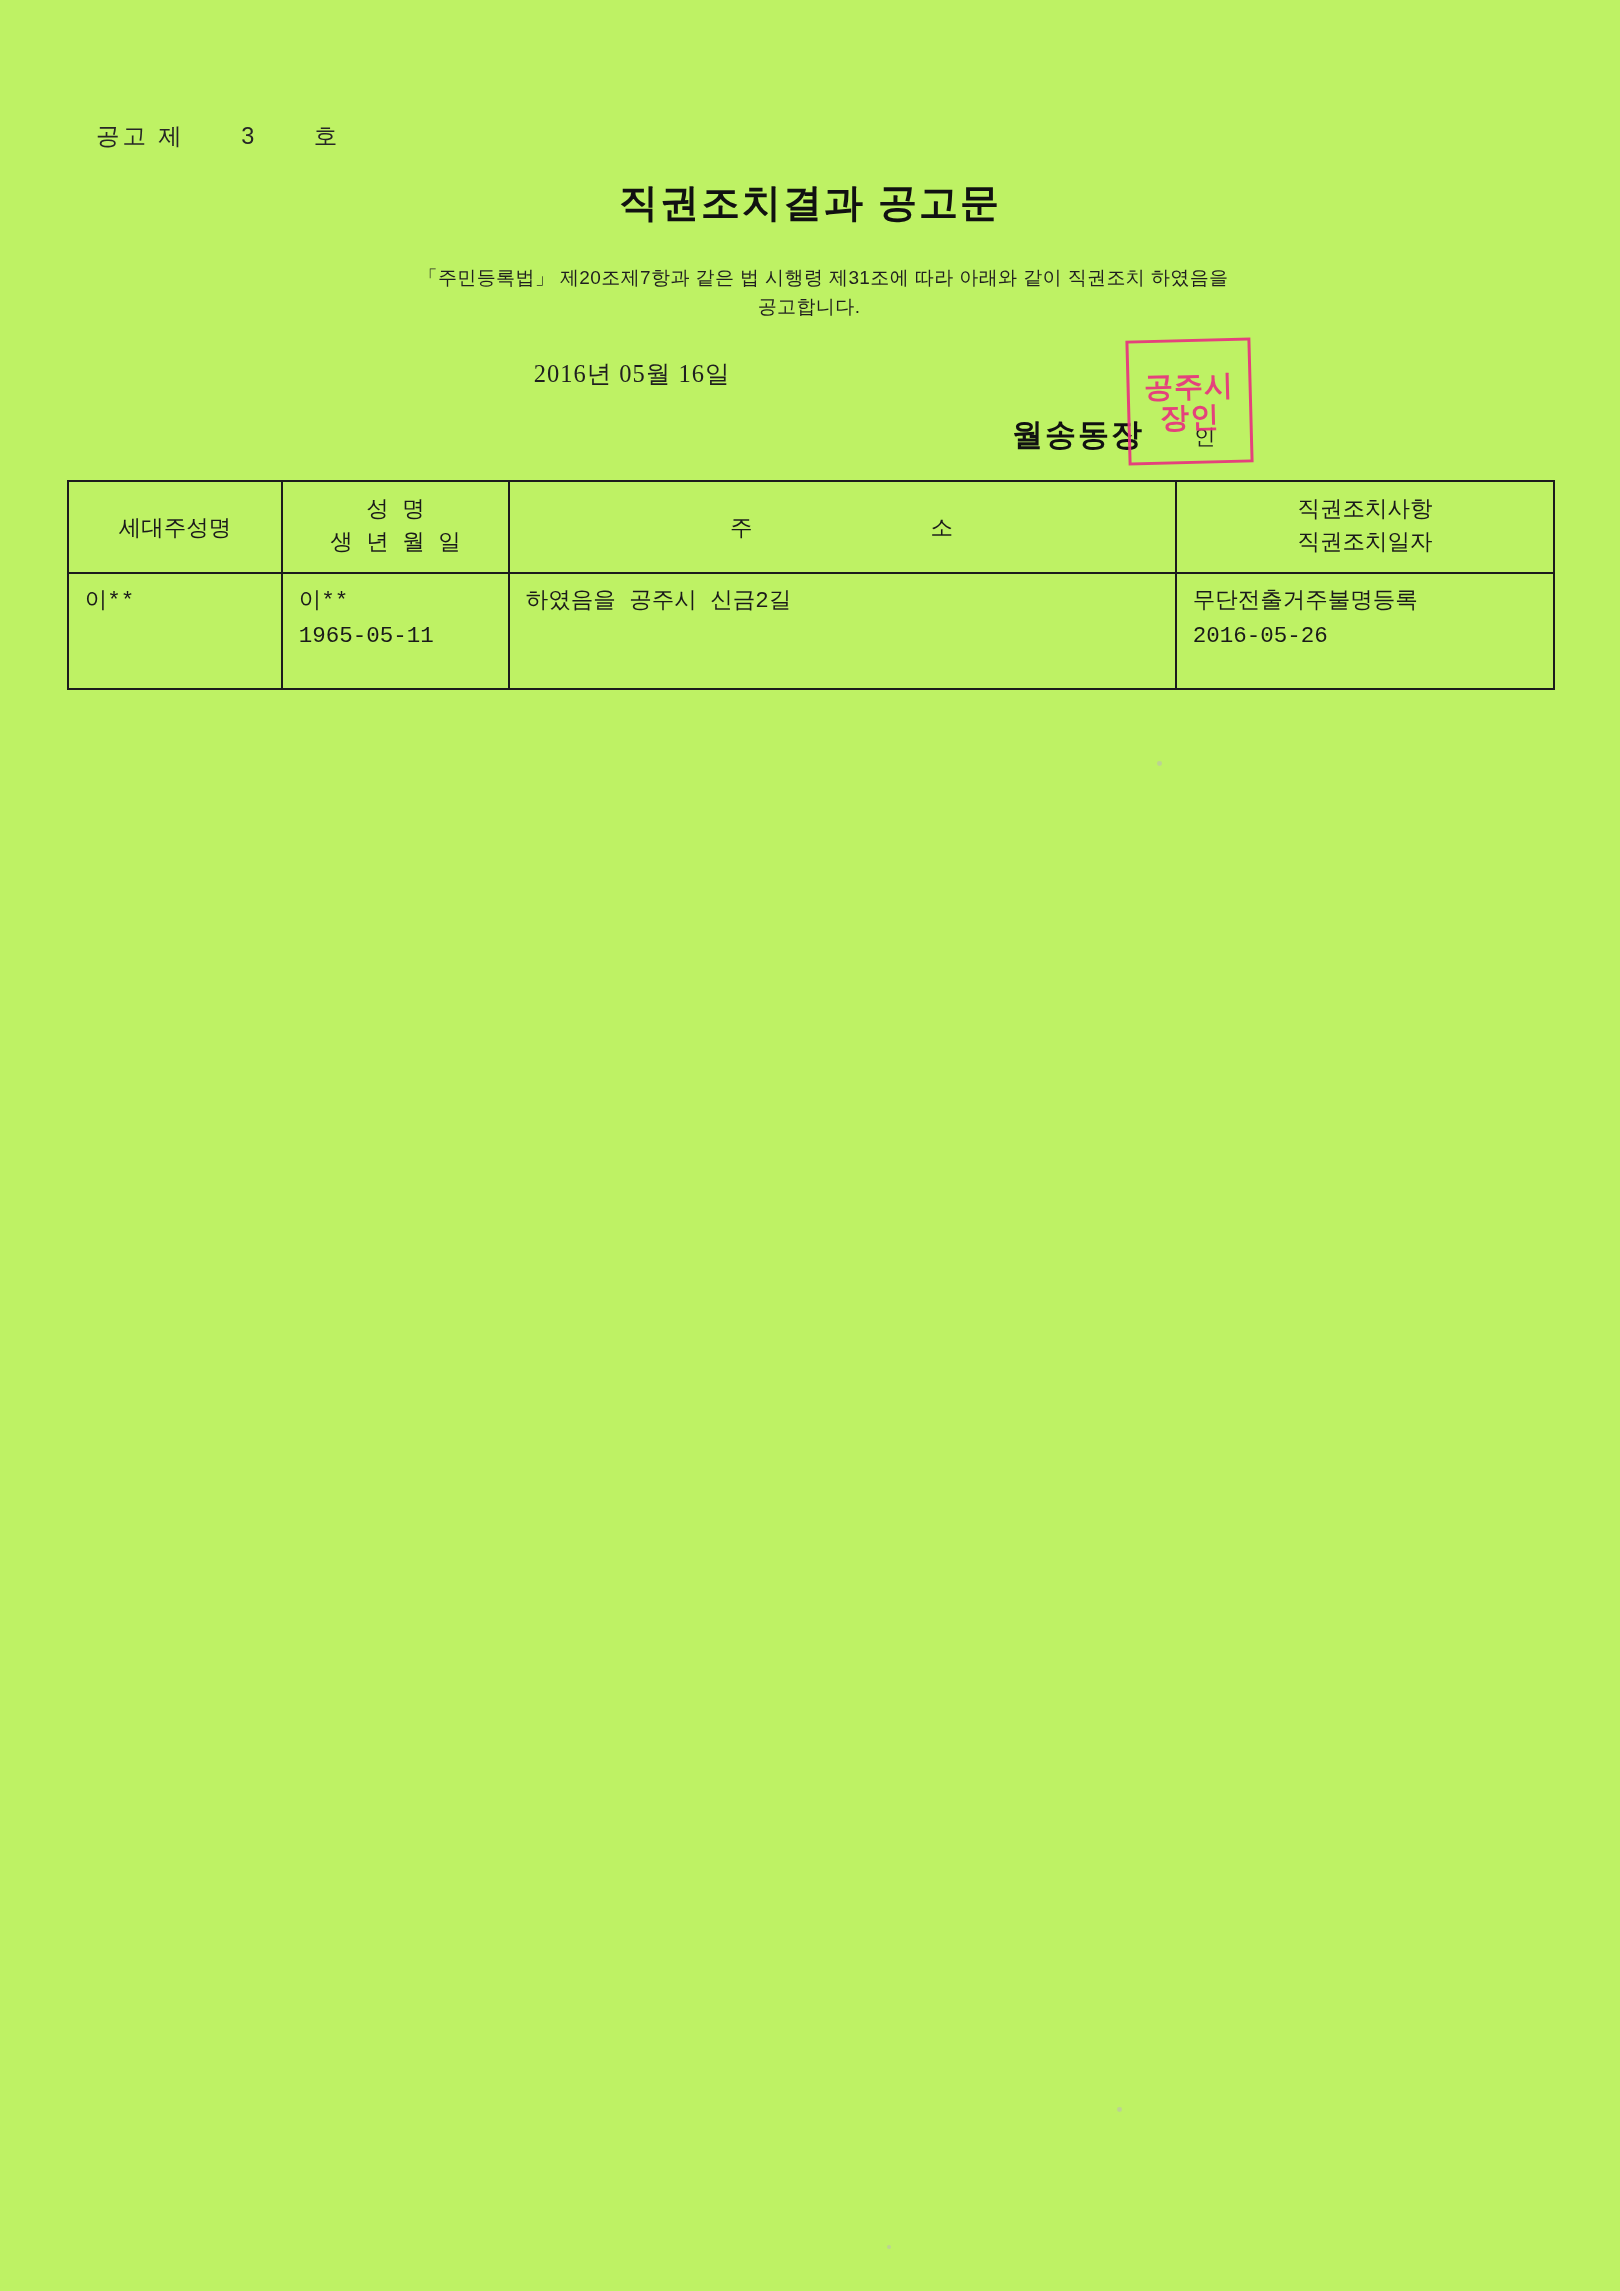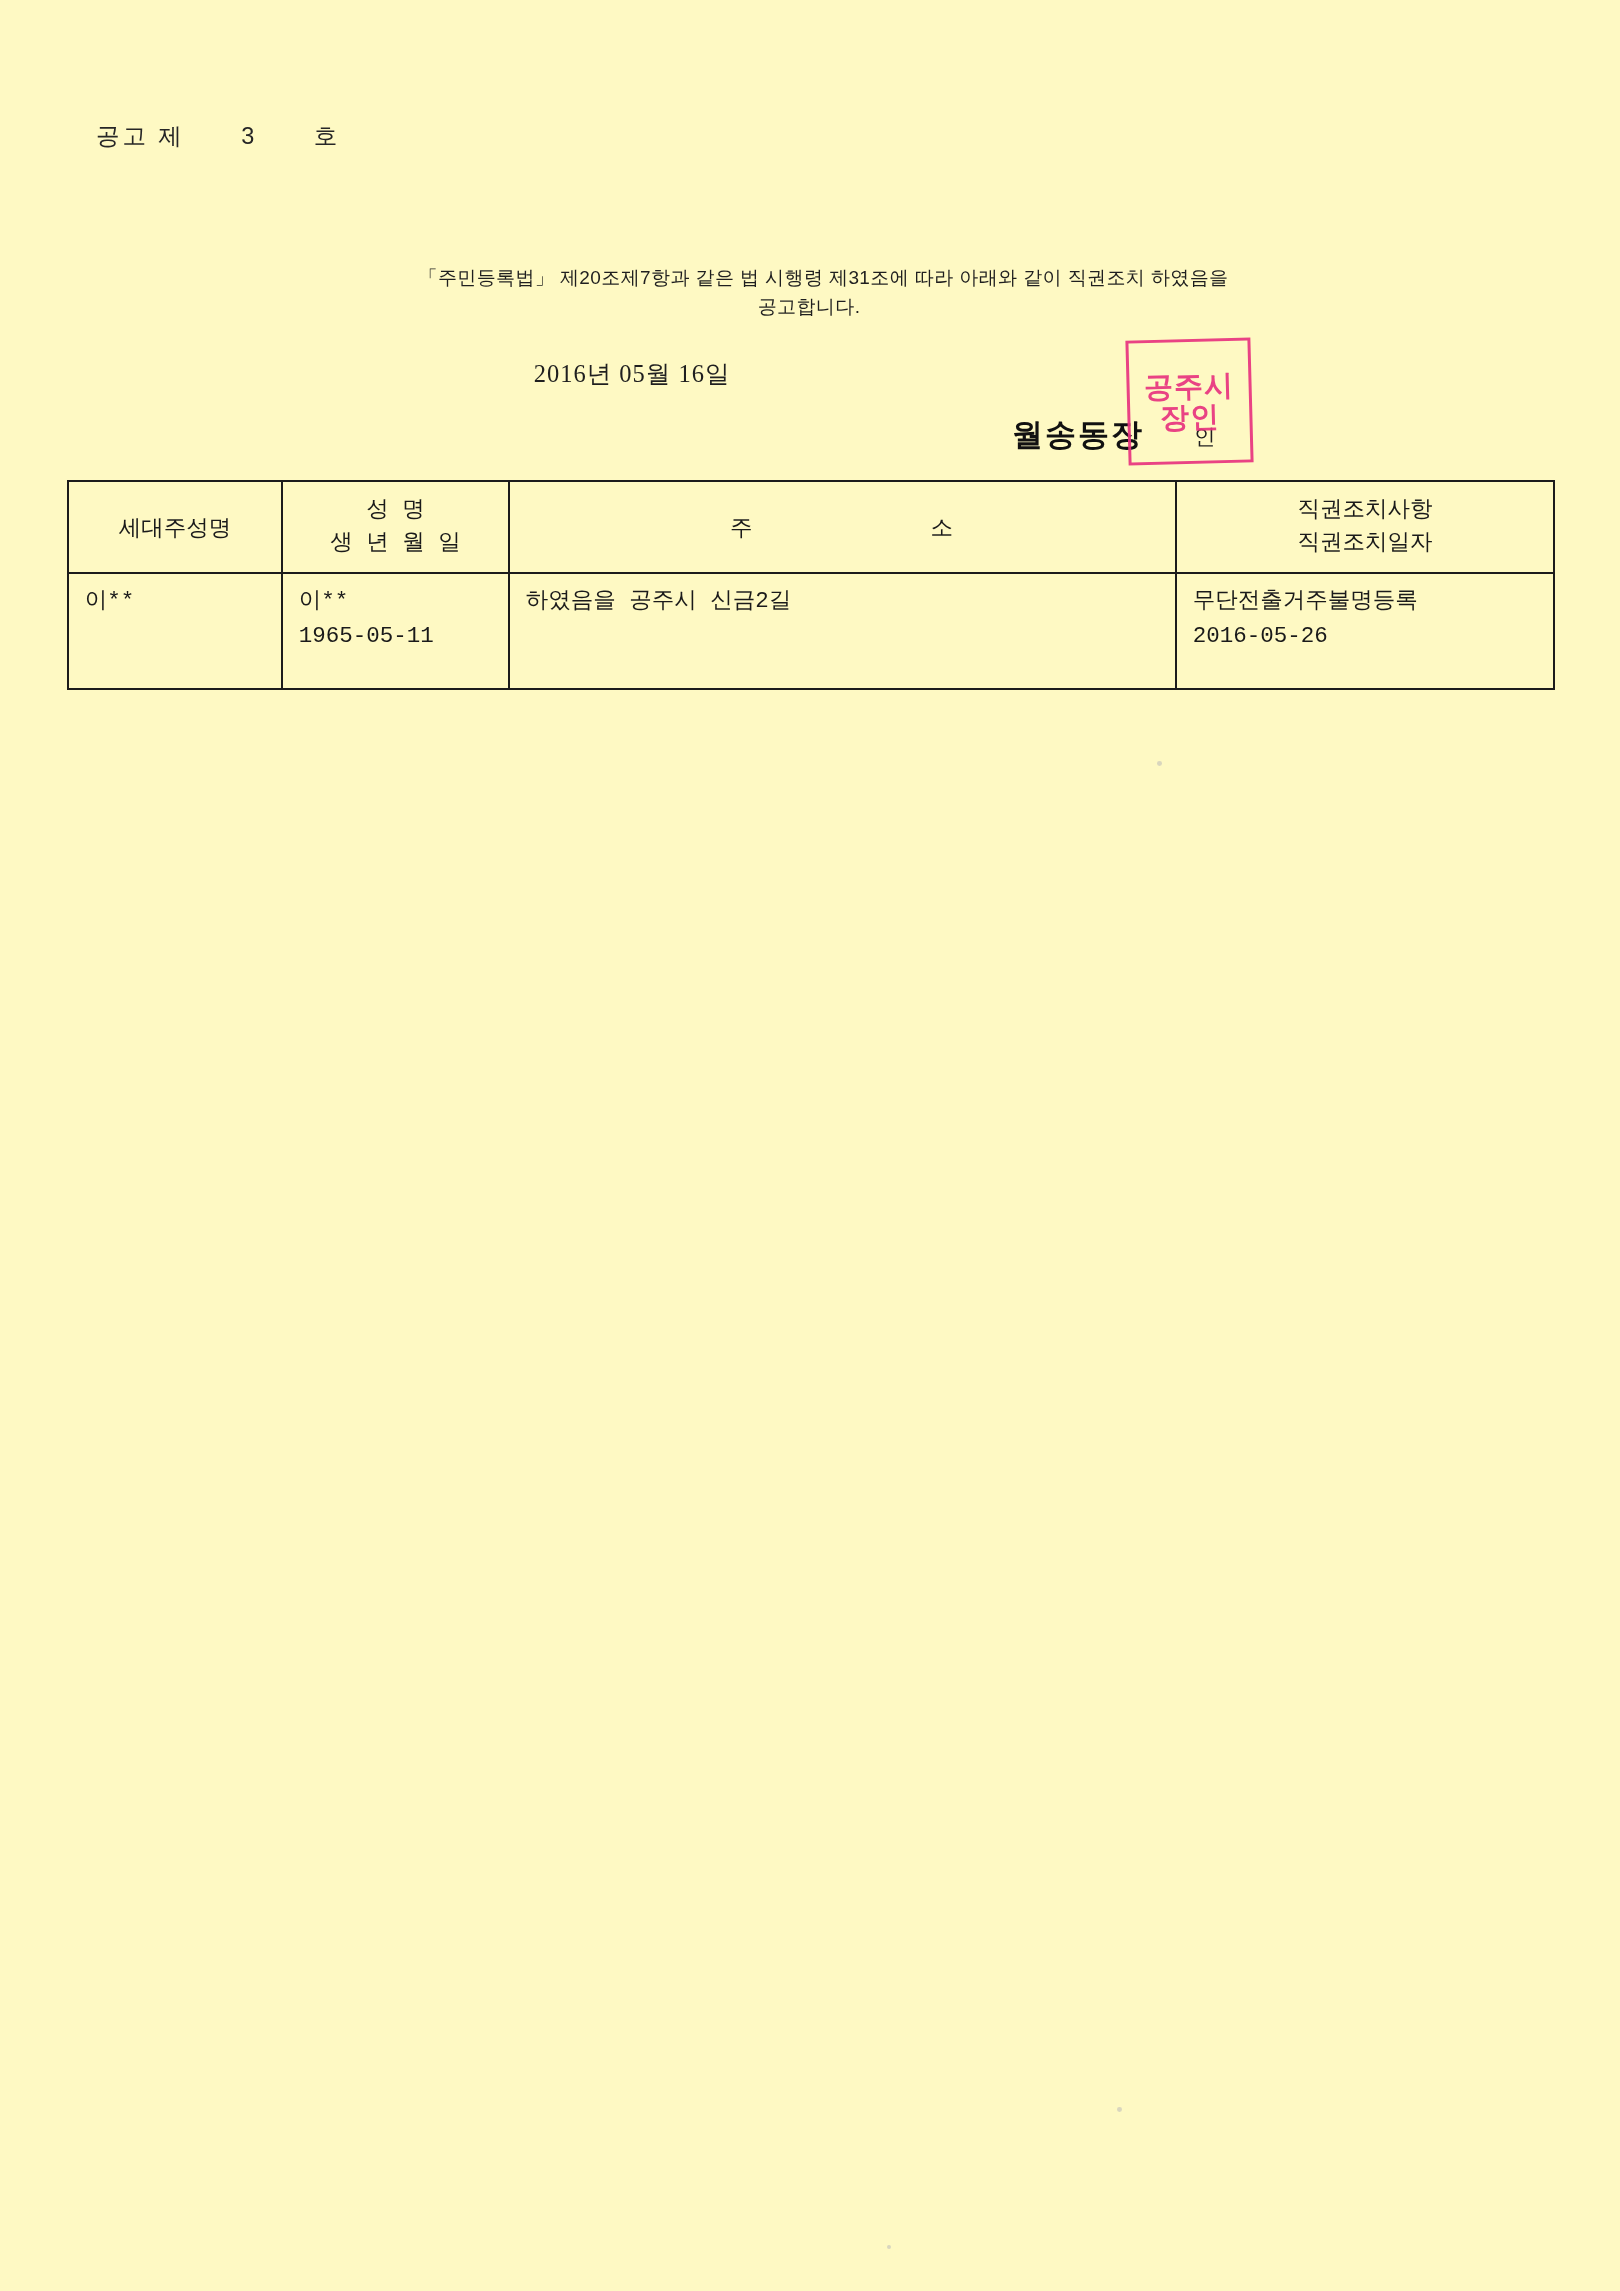--- a/index.html
+++ b/index.html
@@ -13,21 +13,21 @@
     position: relative;
     font-family: "Liberation Sans", "DejaVu Sans", sans-serif;
     color: #1a1a1a;
     overflow: hidden;
   }
 
   
   #page {
     position: absolute;
     inset: 0;
-    background: #fef9c3;
+    background: #bef264;
   }
 
   
   #notice-number {
     position: absolute;
     top: 120px;
     left: 96px;
     font-size: 23.5px;
     letter-spacing: 2.9px;
     white-space: pre;
@@ -194,20 +194,21 @@
     opacity: .55;
   }
 </style>
 </head>
 <body>
 
 <div id="page">
 
   <div id="notice-number">공고 제      3      호</div>
 
+  <div id="doc-title">직권조치결과 공고문</div>
 
   <div id="body-paragraph">
     <span class="line1">「주민등록법」 제20조제7항과 같은 법 시행령  제31조에  따라  아래와  같이 직권조치 하였음을</span>
     <span class="line2">공고합니다.</span>
   </div>
 
   <div id="doc-date">2016년 05월 16일</div>
 
   <div id="issuer-block">
     <div id="issuer-name">월송동장</div>

